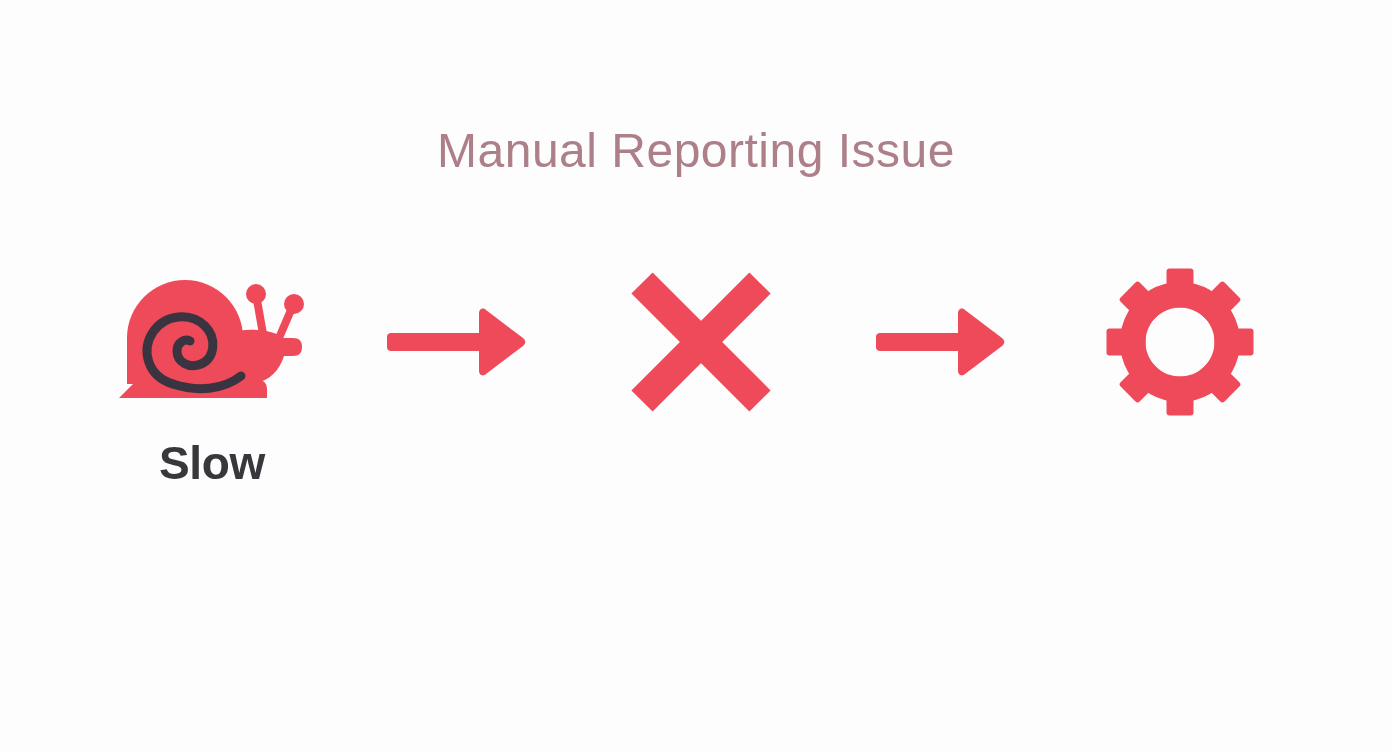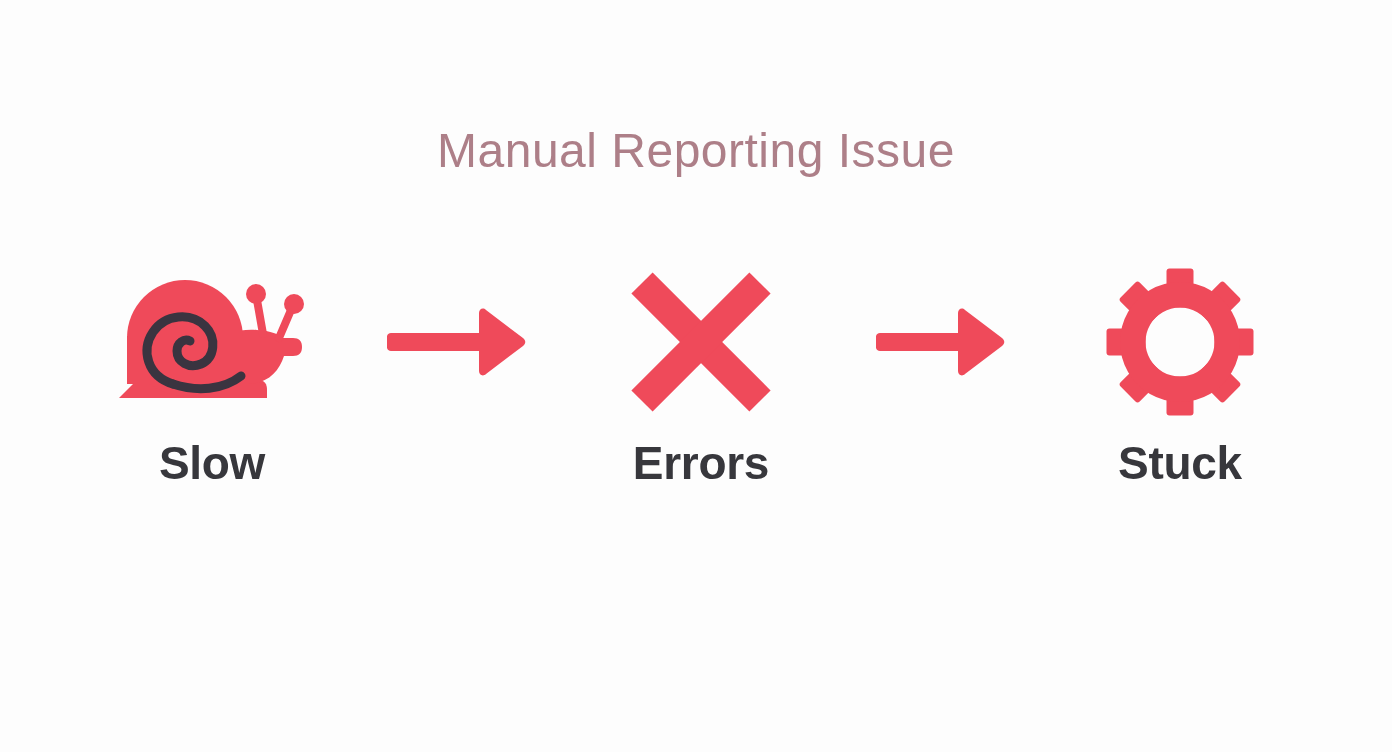--- a/index.html
+++ b/index.html
@@ -141,21 +141,20 @@
       <div class="icon-box">
         <span>
           <svg width="150" height="150" viewBox="0 0 150 150" aria-hidden="true">
             <g stroke="#ef4a5a" stroke-width="30" stroke-linecap="butt">
               <line x1="16" y1="16" x2="134" y2="134"></line>
               <line x1="134" y1="16" x2="16" y2="134"></line>
             </g>
           </svg>
         </span>
       </div>
-      <div class="stage-label">Errors</div>
     </div>
 
     <div class="connector second">
       <span>
         <svg width="130" height="70" viewBox="0 0 130 70" aria-hidden="true">
           <path d="M4 26 L82 26 L82 6 C82 2 86 0 89 3 L126 31
                    C129 33.5 129 36.5 126 39 L89 67 C86 70 82 68 82 64
                    L82 44 L4 44 C2 44 0 42.5 0 40.5 L0 29.5 C0 27.5 2 26 4 26 Z" fill="#ef4a5a"></path>
         </svg>
       </span>
@@ -175,17 +174,16 @@
               <rect x="41" y="73" width="18" height="26" rx="2" transform="rotate(45 50 50)"></rect>
               <rect x="1" y="41" width="26" height="18" rx="2" transform="rotate(45 50 50)"></rect>
               <rect x="73" y="41" width="26" height="18" rx="2" transform="rotate(45 50 50)"></rect>
 
               <path d="M50 10 A40 40 0 1 1 49.99 10 Z
                        M50 27 A23 23 0 1 0 50.01 27 Z" fill-rule="evenodd"></path>
             </g>
           </svg>
         </span>
       </div>
-      <div class="stage-label">Stuck</div>
     </div>
 
   </div>
 </div>
 
 </body></html>

